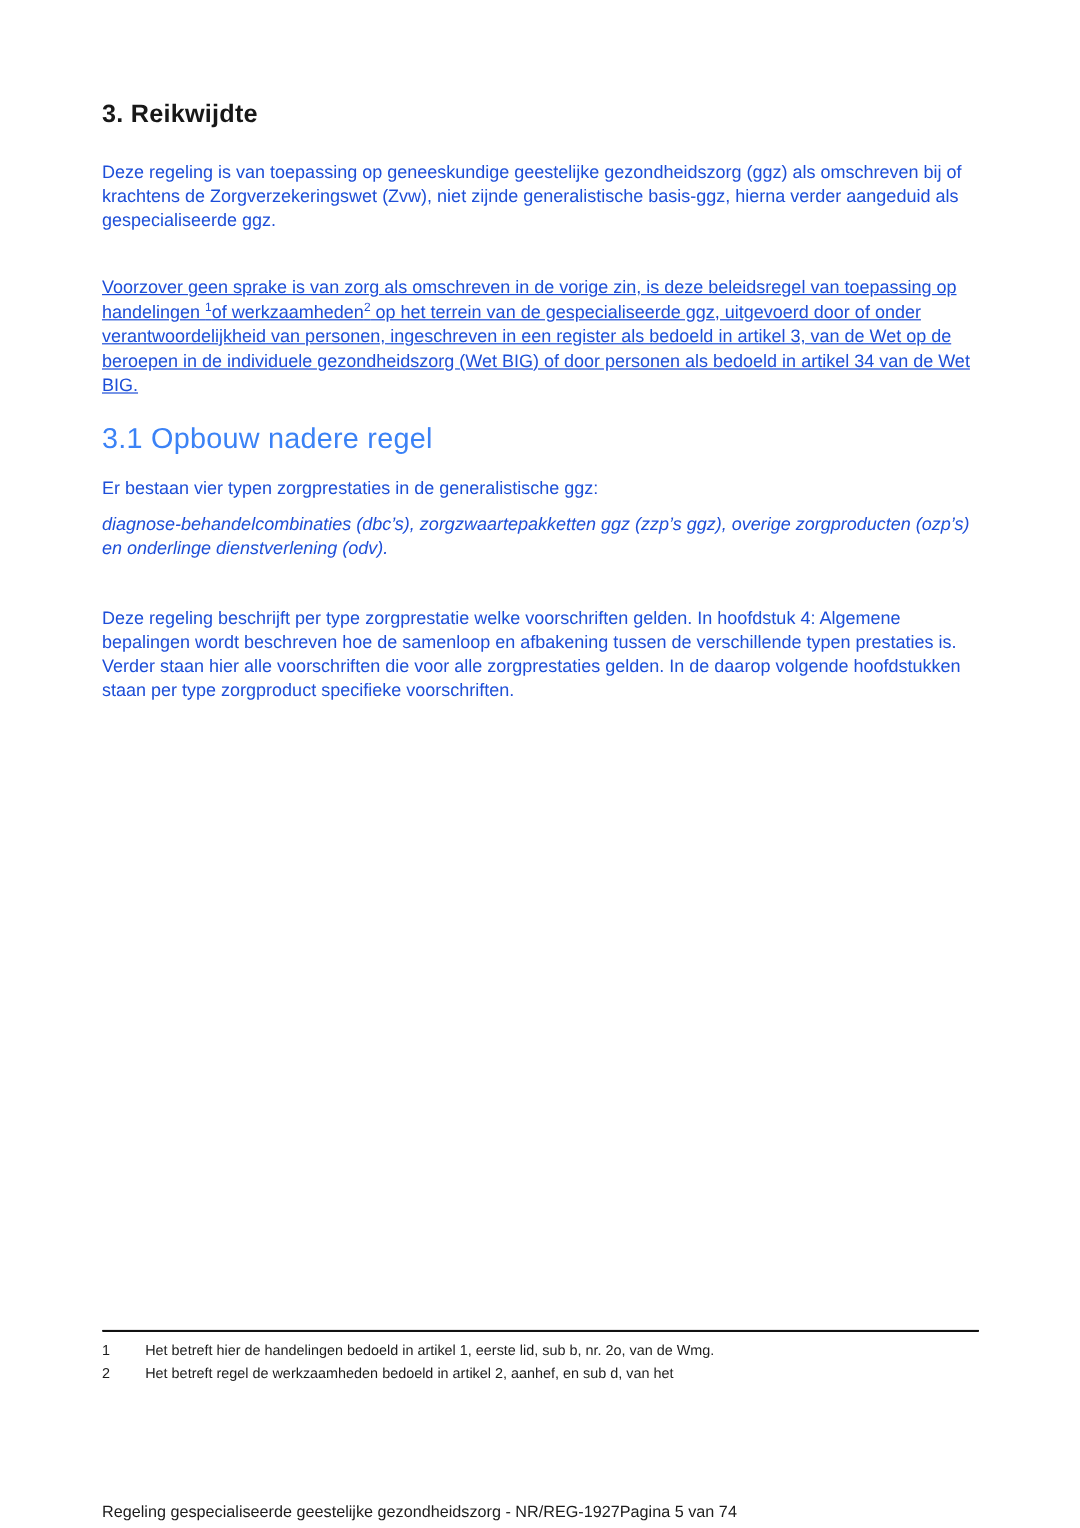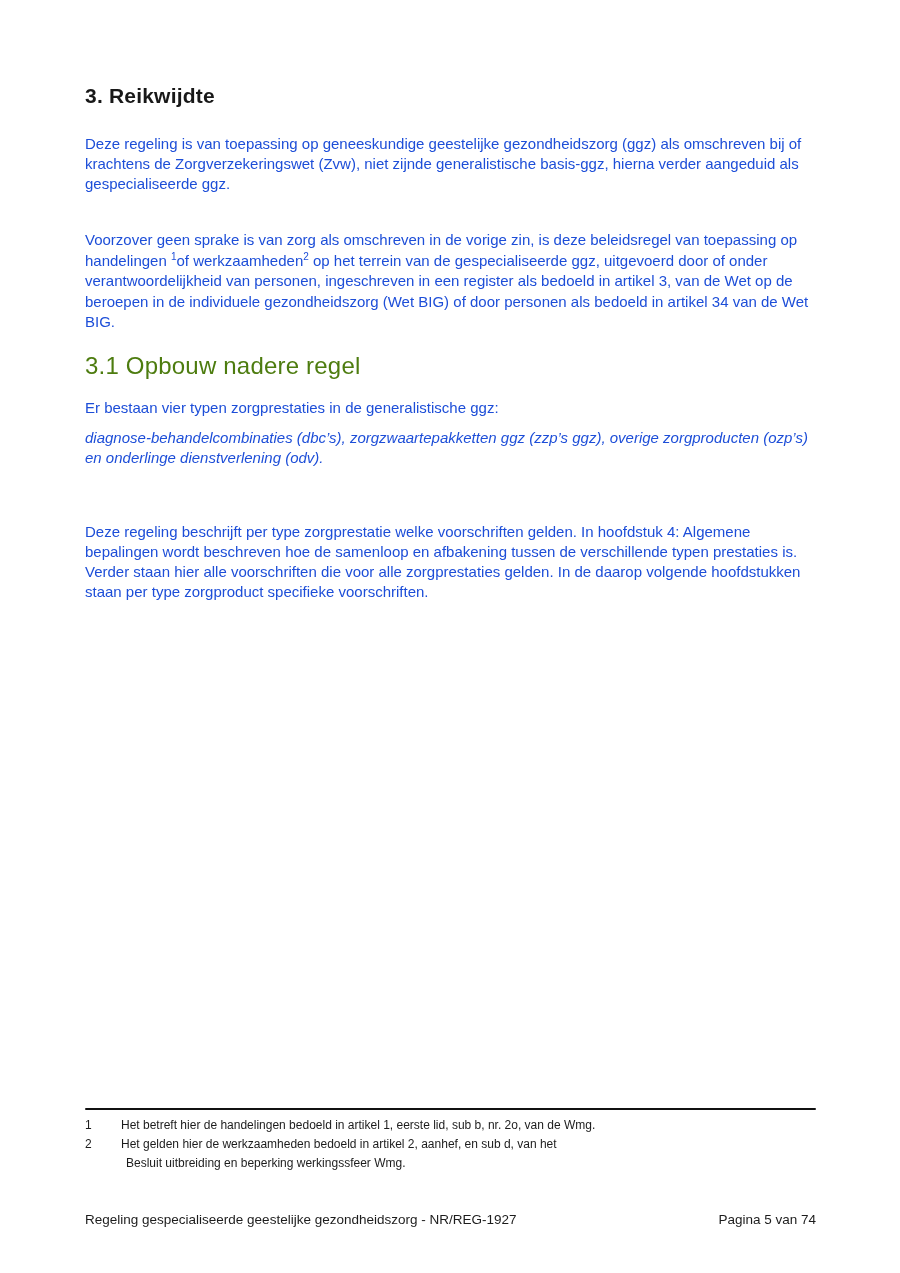--- a/index.html
+++ b/index.html
@@ -24,53 +24,53 @@
     letter-spacing: 0.2px;
     color: #181818;
   }
   .body-text {
     font-size: 15px;
     line-height: 20px;
     color: #1d4ed8;
   }
   .p1 { top: 134px; }
   .p2 { top: 230px; }
-  .p2 .body-text { line-height: 20.5px; }
+  .p2 .body-text { line-height: 20.5px; text-decoration: underline; }
   sup.fn-ref {
     font-size: 10px;
     line-height: 0;
     vertical-align: 6px;
   }
   .h2 {
     top: 352px;
     font-size: 24px;
     font-weight: 400;
     letter-spacing: 0.2px;
-    color: #4d7c0f;
+    color: #3b82f6;
   }
   .p3 { top: 398px; }
   .p4 { top: 428px; font-style: italic; }
-  .p5 { top: 506px; margin-top: 16px; }
+  .p5 { top: 506px; }
 
   .footnote-rule {
     top: 1108px;
     border: none;
     border-top: 2px solid #111111;
     height: 0;
   }
   .footnotes { top: 1116px; font-size: 12px; line-height: 19px; }
   .footnote-row { display: flex; }
   .footnote-num { width: 36px; flex: 0 0 36px; }
   .footnote-text { flex: 1; }
   .footnote-cont { padding-left: 5px; }
 
   .footer {
-    top: 1212px;
+    top: 1252px;
     display: flex;
-    justify-content: space-between;
+    justify-content: flex-start;
     font-size: 13.5px;
     color: #1c1c1c;
   }
 </style>
 </head>
 <body>
 
 <div class="page">
 
   <h1 class="abs h1">3. Reikwijdte</h1>
@@ -100,22 +100,21 @@
   <hr class="abs footnote-rule">
 
   <div class="abs footnotes">
     <div class="footnote-row">
       <span class="footnote-num">1</span>
       <span class="footnote-text">Het betreft hier de handelingen bedoeld in artikel 1, eerste lid, sub b, nr. 2o, van de Wmg.</span>
     </div>
     <div class="footnote-row">
       <span class="footnote-num">2</span>
       <span class="footnote-text">
-        <span>Het gelden hier de werkzaamheden bedoeld in artikel 2, aanhef, en sub d, van het</span>
-        <div class="footnote-cont">Besluit uitbreiding en beperking werkingssfeer Wmg.</div>
+        <span>Het betreft regel de werkzaamheden bedoeld in artikel 2, aanhef, en sub d, van het</span>
       </span>
     </div>
   </div>
 
   <div class="abs footer">
     <span>Regeling gespecialiseerde geestelijke gezondheidszorg - NR/REG-1927</span>
     <span>Pagina 5 van 74</span>
   </div>
 
 </div>

